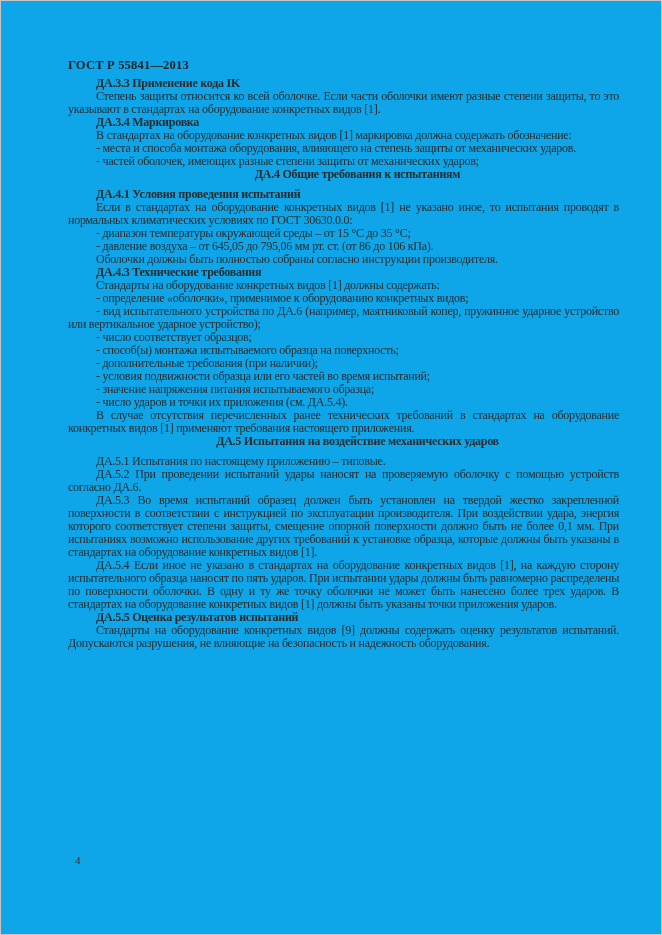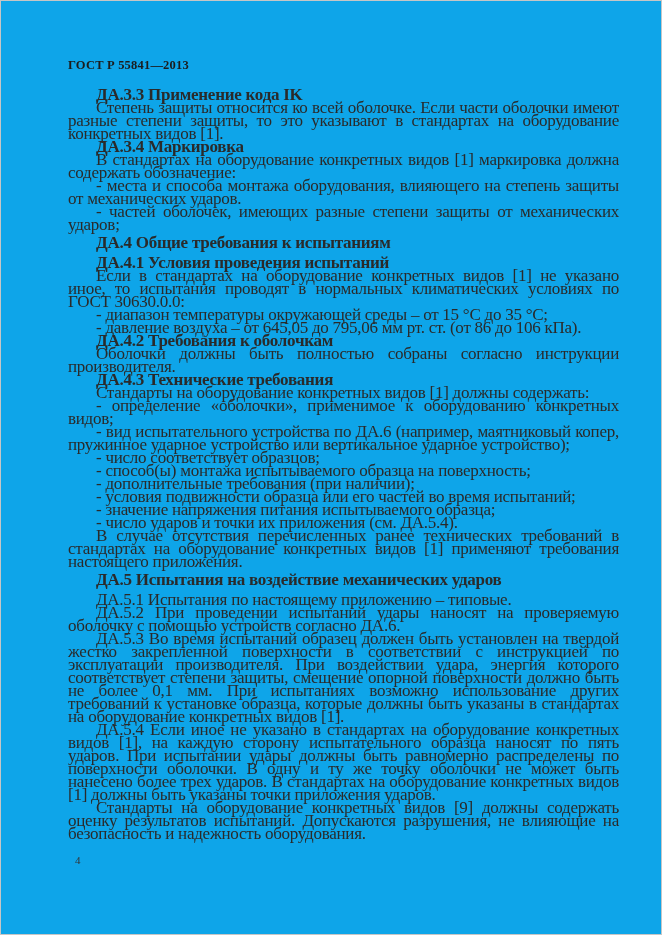--- a/index.html
+++ b/index.html
@@ -22,43 +22,42 @@
     position: absolute;
     top: 57px;
     left: 67px;
     font-size: 12.5px;
     font-weight: bold;
     letter-spacing: 0.2px;
     color: #1c1c1c;
   }
   .content {
     position: absolute;
-    top: 87px;
+    top: 76px;
     left: 67px;
     width: 551px;
-    font-size: 17px;
+    font-size: 12px;
     line-height: 13px;
     letter-spacing: -0.25px;
     text-align: justify;
     color: #2a2a2a;
   }
   .content .para,
   .content .ph,
   .content .sh {
     margin: 0;
     text-indent: 28px;
   }
   .content .ph {
     font-weight: bold;
     text-align: left;
   }
   .content .sh {
     font-weight: bold;
-    text-align: left;
-    margin-top: 5px;
+    text-align: center;
     margin-bottom: 7px;
   }
   .page-number {
     position: absolute;
     left: 74px;
     top: 853px;
     font-size: 11px;
     color: #333333;
   }
 </style>
@@ -74,36 +73,36 @@
     <p class="para">Степень защиты относится ко всей оболочке. Если части оболочки имеют разные степени защиты, то это указывают в стандартах на оборудование конкретных видов [1].</p>
     <p class="ph">ДА.3.4 Маркировка</p>
     <p class="para">В стандартах на оборудование конкретных видов [1] маркировка должна содержать обозначение:</p>
     <p class="para">- места и способа монтажа оборудования, влияющего на степень защиты от механических ударов.</p>
     <p class="para">- частей оболочек, имеющих разные степени защиты от механических ударов;</p>
     <p class="sh">ДА.4 Общие требования к испытаниям</p>
     <p class="ph">ДА.4.1 Условия проведения испытаний</p>
     <p class="para">Если в стандартах на оборудование конкретных видов [1] не указано иное, то испытания проводят в нормальных климатических условиях по ГОСТ 30630.0.0:</p>
     <p class="para">- диапазон температуры окружающей среды – от 15 °С до 35 °С;</p>
     <p class="para">- давление воздуха – от 645,05 до 795,06 мм рт. ст. (от 86 до 106 кПа).</p>
-    <p class="ph">ДА.4.2 Требования к оболочкам</p>
     <p class="para">Оболочки должны быть полностью собраны согласно инструкции производителя.</p>
     <p class="ph">ДА.4.3 Технические требования</p>
     <p class="para">Стандарты на оборудование конкретных видов [1] должны содержать:</p>
     <p class="para">- определение «оболочки», применимое к оборудованию конкретных видов;</p>
     <p class="para">- вид испытательного устройства по ДА.6 (например, маятниковый копер, пружинное ударное устройство или вертикальное ударное устройство);</p>
     <p class="para">- число соответствует образцов;</p>
     <p class="para">- способ(ы) монтажа испытываемого образца на поверхность;</p>
     <p class="para">- дополнительные требования (при наличии);</p>
     <p class="para">- условия подвижности образца или его частей во время испытаний;</p>
     <p class="para">- значение напряжения питания испытываемого образца;</p>
     <p class="para">- число ударов и точки их приложения (см. ДА.5.4).</p>
     <p class="para">В случае отсутствия перечисленных ранее технических требований в стандартах на оборудование конкретных видов [1] применяют требования настоящего приложения.</p>
     <p class="sh">ДА.5 Испытания на воздействие механических ударов</p>
     <p class="para">ДА.5.1 Испытания по настоящему приложению – типовые.</p>
     <p class="para">ДА.5.2 При проведении испытаний удары наносят на проверяемую оболочку с помощью устройств согласно ДА.6.</p>
     <p class="para">ДА.5.3 Во время испытаний образец должен быть установлен на твердой жестко закрепленной поверхности в соответствии с инструкцией по эксплуатации производителя. При воздействии удара, энергия которого соответствует степени защиты, смещение опорной поверхности должно быть не более 0,1 мм. При испытаниях возможно использование других требований к установке образца, которые должны быть указаны в стандартах на оборудование конкретных видов [1].</p>
     <p class="para">ДА.5.4 Если иное не указано в стандартах на оборудование конкретных видов [1], на каждую сторону испытательного образца наносят по пять ударов. При испытании удары должны быть равномерно распределены по поверхности оболочки. В одну и ту же точку оболочки не может быть нанесено более трех ударов. В стандартах на оборудование конкретных видов [1] должны быть указаны точки приложения ударов.</p>
+    <p class="ph">ДА.5.5 Оценка результатов испытаний</p>
     <p class="para">Стандарты на оборудование конкретных видов [9] должны содержать оценку результатов испытаний. Допускаются разрушения, не влияющие на безопасность и надежность оборудования.</p>
   </div>
 
   <div class="page-number">4</div>
 
 </div>
 
 </body></html>

